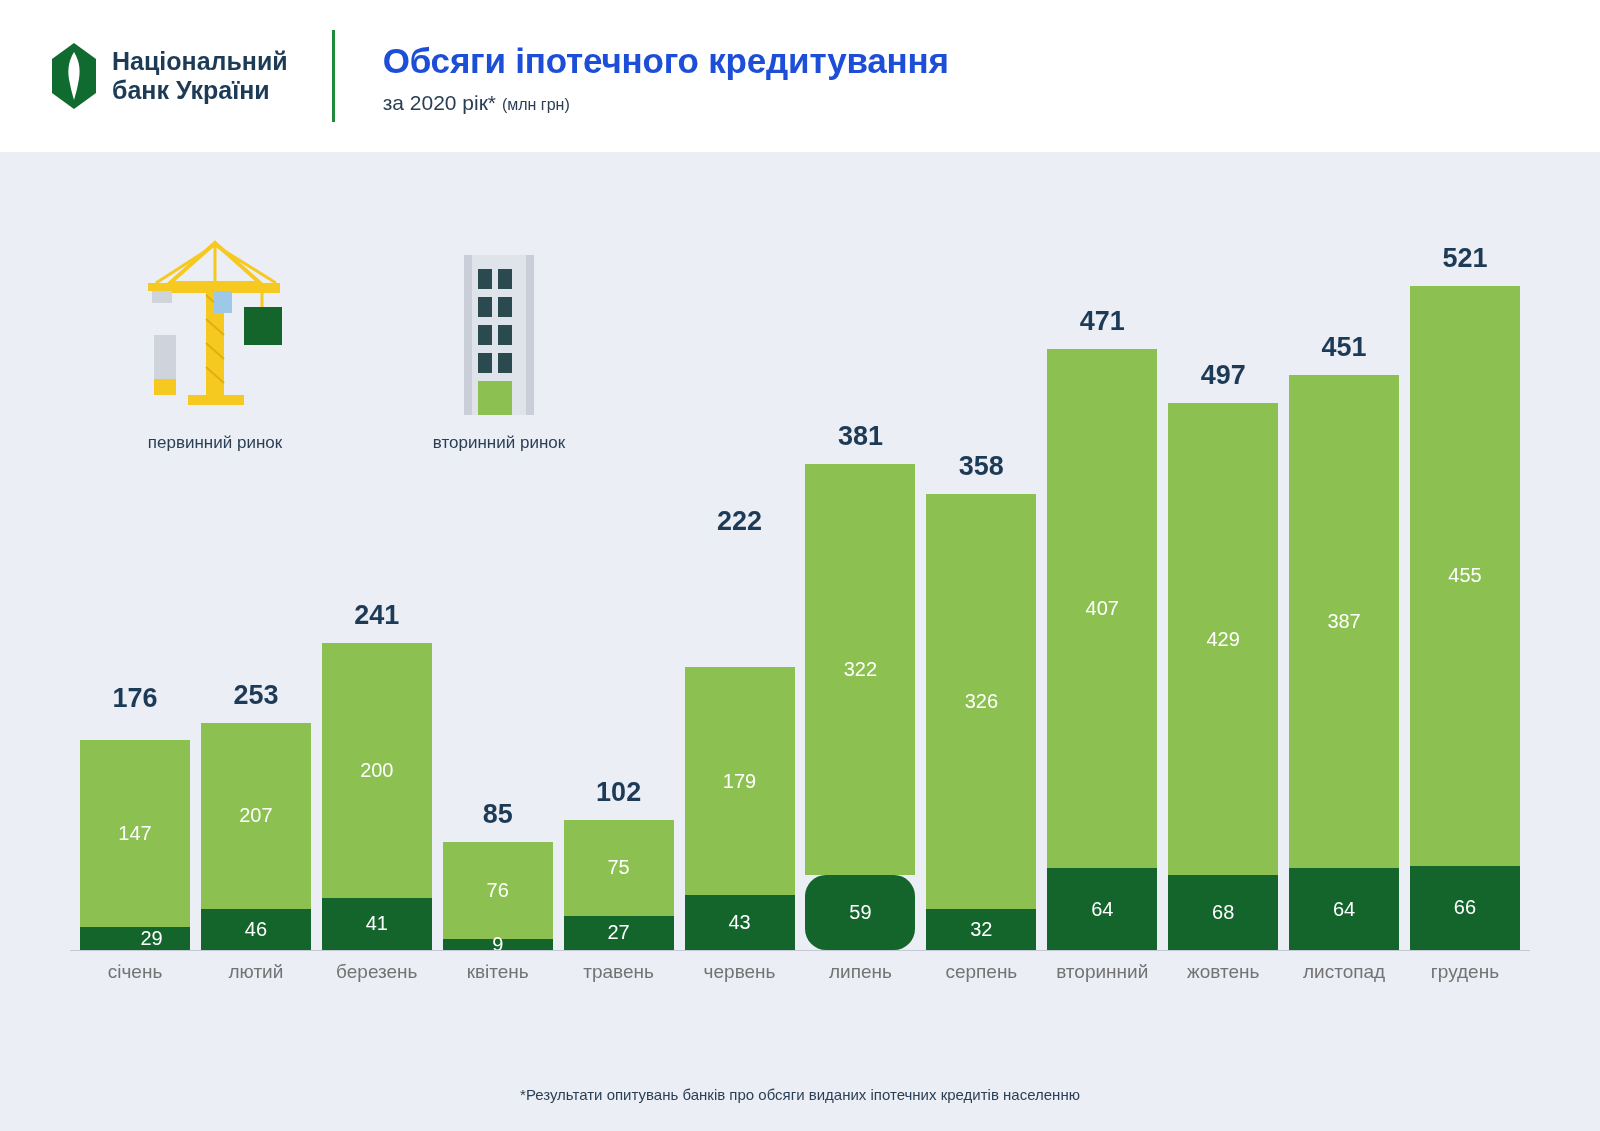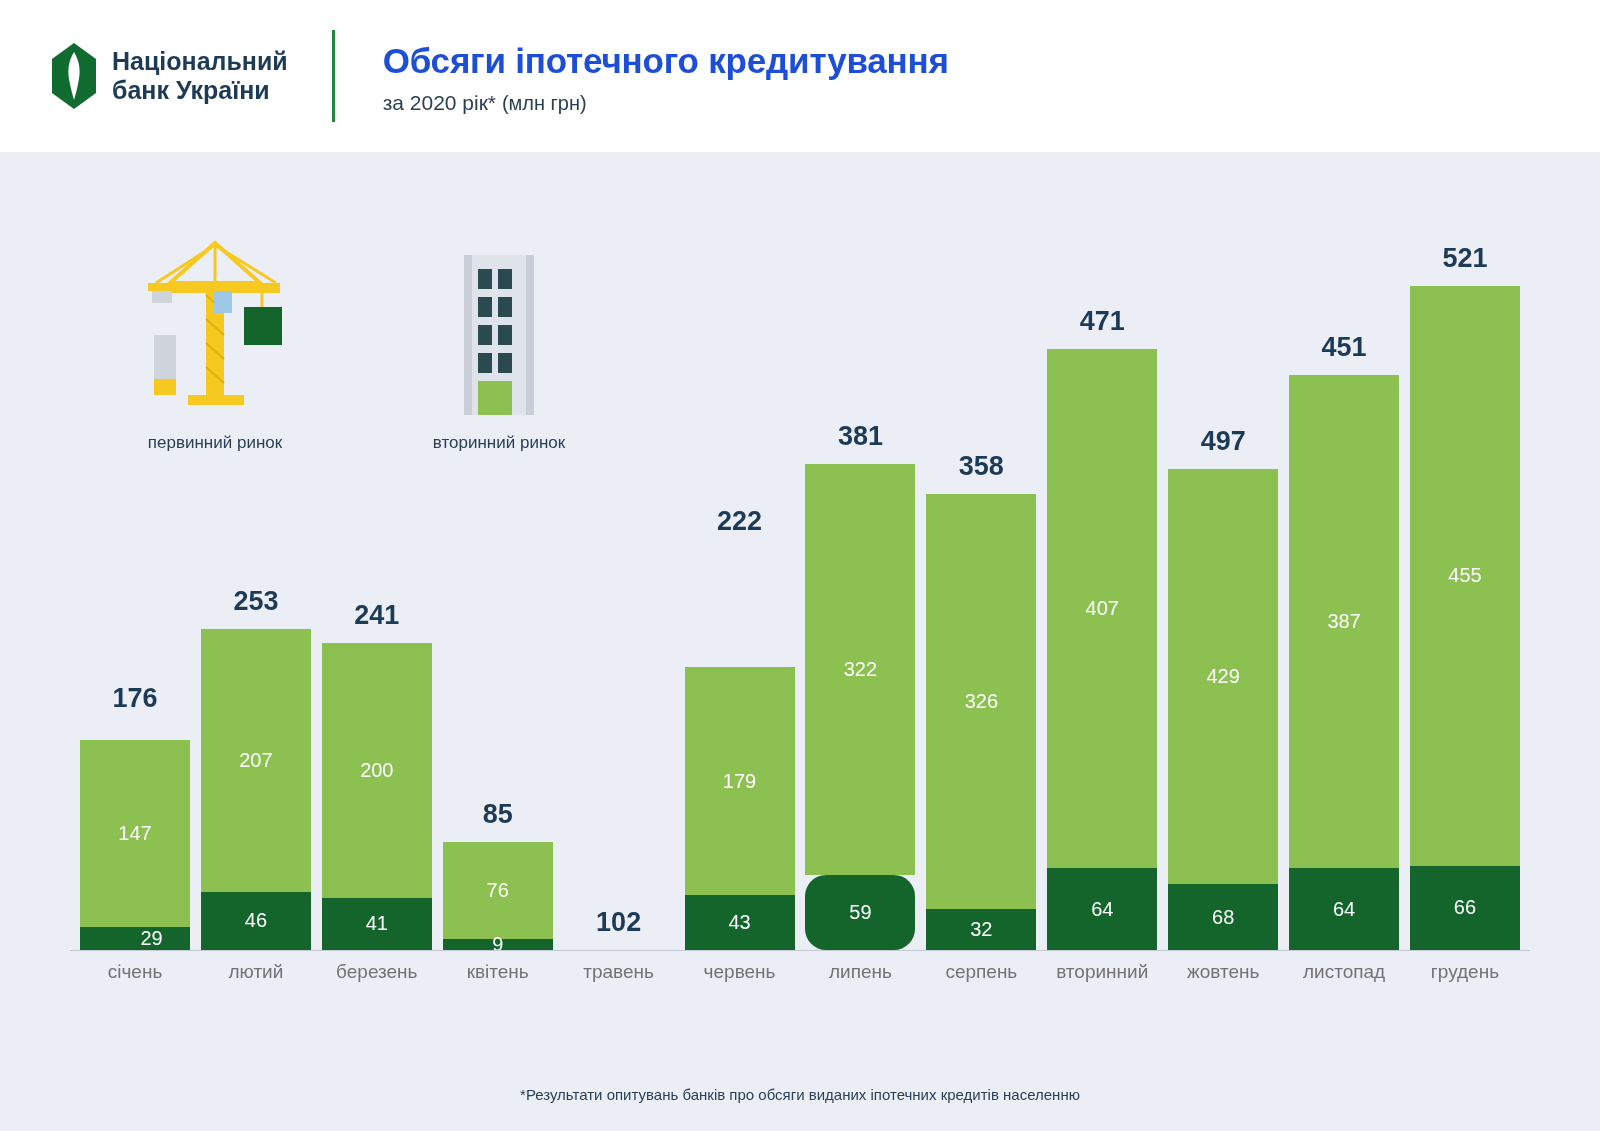--- a/index.html
+++ b/index.html
@@ -61,21 +61,21 @@
     font-weight: bold;
     color: #1d4ed8;
     margin: 0 0 10px 0;
     letter-spacing: -0.2px;
   }
   .chart-subtitle {
     font-size: 21px;
     color: #2a3f55;
     margin: 0;
   }
-  .chart-subtitle .units { font-size: 20px; }
+  .chart-subtitle .units { font-size: 16px; }
 
   
   .legend {
     position: absolute;
     top: 225px;
     left: 110px;
     display: flex;
     gap: 74px;
   }
   .legend-item {
@@ -270,41 +270,45 @@
     <div class="plot" id="plot">
         <div class="col">
           <div class="total">176</div>
           <div class="bar" style="height: 224.4px;">
             <div class="seg-secondary" style="height: 187.425px; background: rgb(140, 193, 82);">147</div>
             <div class="seg-primary" style="height: 23px; background: rgb(20, 101, 44); padding-left: 33px;">29</div>
           </div>
         </div>
         <div class="col">
           <div class="total">253</div>
-          <div class="bar" style="height: 321px;">
+          <div class="bar" style="height: 227px;">
             <div class="seg-secondary" style="height: 263.925px; background: rgb(140, 193, 82);">207</div>
             <div class="seg-primary" style="height: 58.65px; background: rgb(20, 101, 44);">46</div>
           </div>
         </div>
         <div class="col">
           <div class="total">241</div>
           <div class="bar" style="height: 307.275px;">
             <div class="seg-secondary" style="height: 255px; background: rgb(140, 193, 82);">200</div>
             <div class="seg-primary" style="height: 52.275px; background: rgb(20, 101, 44);">41</div>
           </div>
         </div>
         <div class="col">
           <div class="total">85</div>
           <div class="bar" style="height: 108.375px;">
             <div class="seg-secondary" style="height: 96.9px; background: rgb(140, 193, 82);">76</div>
             <div class="seg-primary" style="height: 11.475px; background: rgb(20, 101, 44);">9</div>
           </div>
         </div>
         <div class="col">
           <div class="total">102</div>
+          <div class="bar" style="height: 130.05px;">
+            <div class="seg-secondary" style="height: 95.625px; background: rgb(140, 193, 82);">75</div>
+            <div class="seg-primary" style="height: 34.425px; background: rgb(20, 101, 44);">27</div>
+          </div>
         </div>
         <div class="col">
           <div class="total">222</div>
           <div class="bar" style="height: 365px; margin-top: 36px;">
             <div class="seg-secondary" style="height: 228.225px; background: rgb(140, 193, 82);">179</div>
             <div class="seg-primary" style="height: 54.825px; background: rgb(20, 101, 44);">43</div>
           </div>
         </div>
         <div class="col">
           <div class="total">381</div>
@@ -322,21 +326,21 @@
         </div>
         <div class="col">
           <div class="total">471</div>
           <div class="bar" style="height: 600.525px;">
             <div class="seg-secondary" style="height: 518.925px; background: rgb(140, 193, 82);">407</div>
             <div class="seg-primary" style="height: 81.6px; background: rgb(20, 101, 44);">64</div>
           </div>
         </div>
         <div class="col">
           <div class="total">497</div>
-          <div class="bar" style="height: 481px;">
+          <div class="bar" style="height: 547px;">
             <div class="seg-secondary" style="height: 546.975px; background: rgb(140, 193, 82);">429</div>
             <div class="seg-primary" style="height: 86.7px; background: rgb(20, 101, 44);">68</div>
           </div>
         </div>
         <div class="col">
           <div class="total">451</div>
           <div class="bar" style="height: 575.025px;">
             <div class="seg-secondary" style="height: 493.425px; background: rgb(140, 193, 82);">387</div>
             <div class="seg-primary" style="height: 81.6px; background: rgb(20, 101, 44);">64</div>
           </div>

